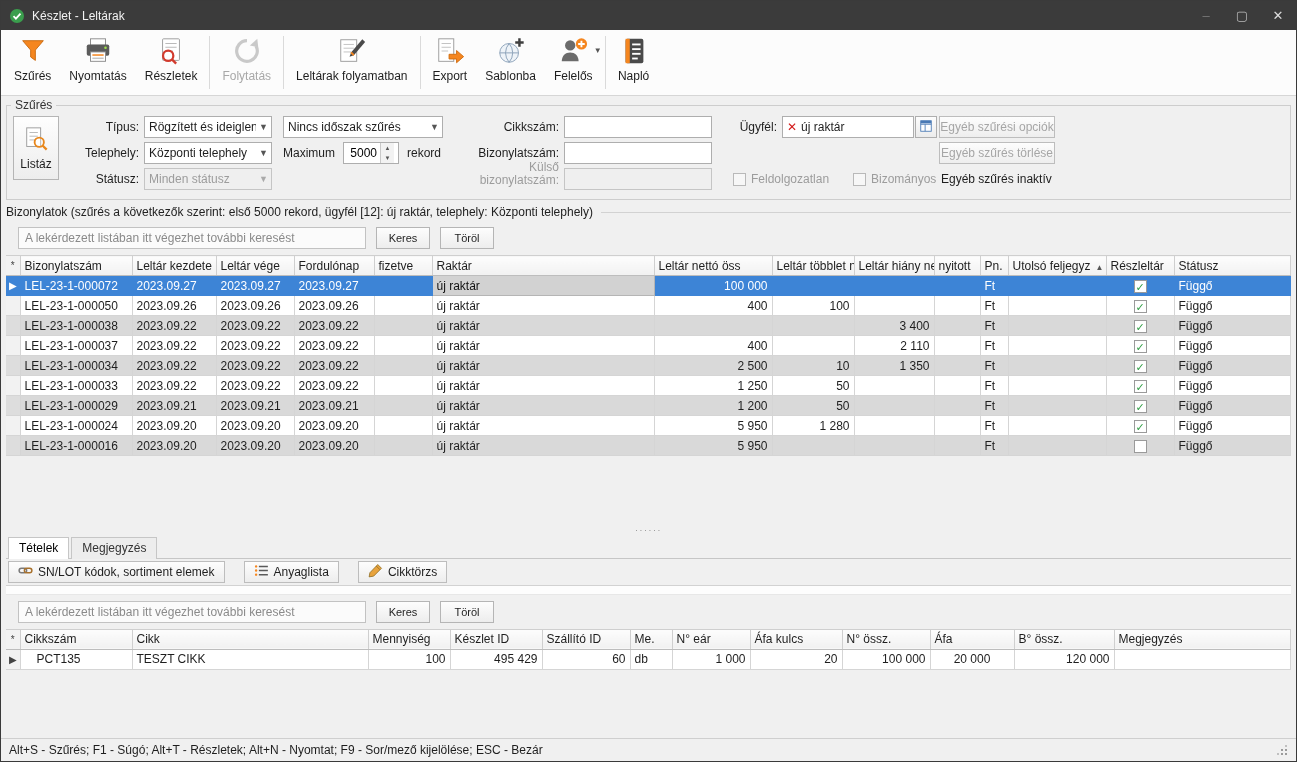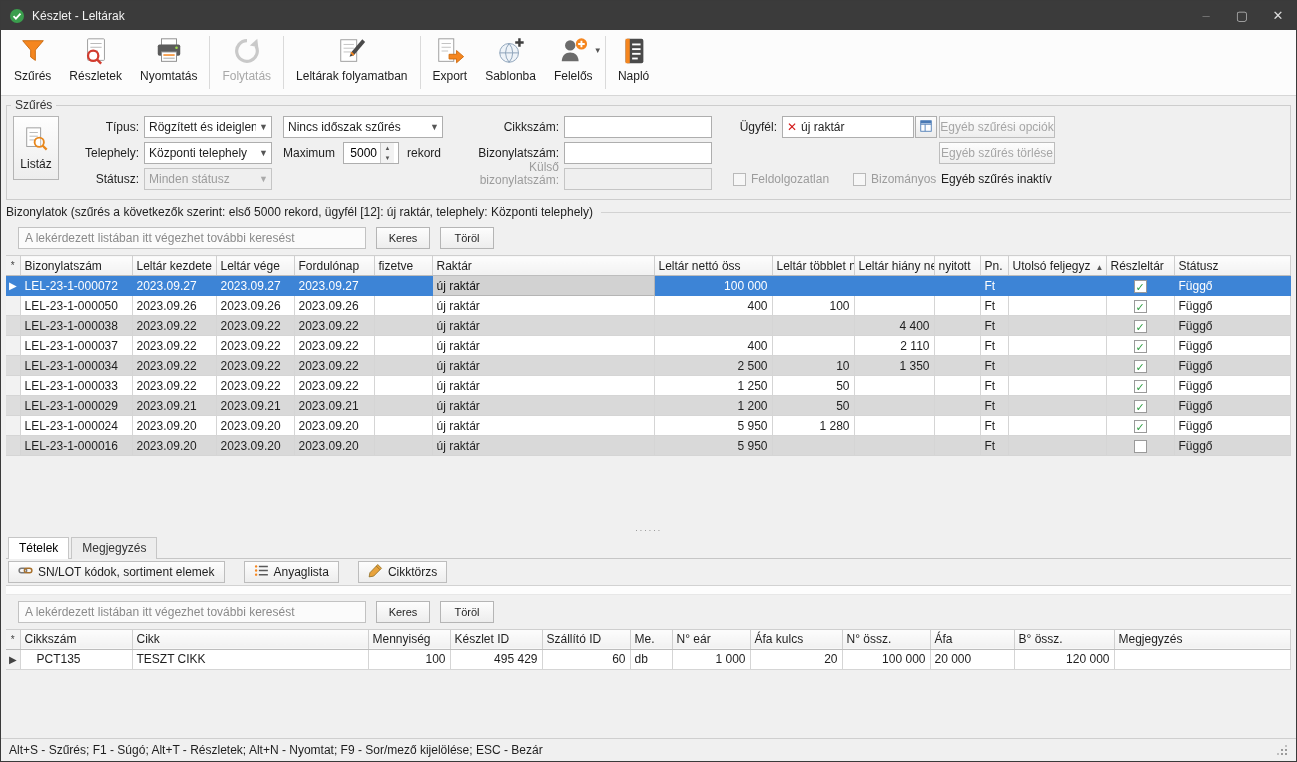--- a/index.html
+++ b/index.html
@@ -121,37 +121,37 @@
 
   <div class="toolbar" id="toolbar">
       <div class="tb-btn">
         <span class="tb-icon"><svg viewBox="0 0 32 32">
             <path d="M5 5h22l-8.5 10v11l-5-3.6V15z" fill="#f5861f" stroke="#c96a10"></path>
           </svg></span>
         <span class="tb-label">Szűrés</span>
       </div>
       <div class="tb-btn">
         <span class="tb-icon"><svg viewBox="0 0 32 32">
-            <rect x="7" y="3" width="18" height="23" rx="1" fill="#fff" stroke="#9a9a9a"></rect>
-            <path d="M10 8h12M10 12h12M10 16h8" stroke="#b5b5b5" fill="none"></path>
-            <circle cx="13" cy="21" r="5.5" fill="rgba(255,255,255,.4)" stroke="#d23b2e" stroke-width="2.4"></circle>
-            <path d="M17 25l4.5 4.5" stroke="#d23b2e" stroke-width="2.6"></path>
-          </svg></span>
-        <span class="tb-label">Részletek</span>
-      </div>
-      <div class="tb-btn">
-        <span class="tb-icon"><svg viewBox="0 0 32 32">
             <rect x="8" y="3" width="16" height="7" fill="#fff" stroke="#8a8a8a"></rect>
             <rect x="4" y="9" width="24" height="12" rx="2" fill="#5b5b5b"></rect>
             <circle cx="24" cy="12.5" r="1.4" fill="#9fe04a"></circle>
             <rect x="8" y="17" width="16" height="10" fill="#fff" stroke="#8a8a8a"></rect>
             <rect x="10" y="19.5" width="12" height="1.6" fill="#f5861f"></rect>
             <rect x="10" y="23" width="12" height="1.6" fill="#c4c4c4"></rect>
           </svg></span>
         <span class="tb-label">Nyomtatás</span>
+      </div>
+      <div class="tb-btn">
+        <span class="tb-icon"><svg viewBox="0 0 32 32">
+            <rect x="7" y="3" width="18" height="23" rx="1" fill="#fff" stroke="#9a9a9a"></rect>
+            <path d="M10 8h12M10 12h12M10 16h8" stroke="#b5b5b5" fill="none"></path>
+            <circle cx="13" cy="21" r="5.5" fill="rgba(255,255,255,.4)" stroke="#d23b2e" stroke-width="2.4"></circle>
+            <path d="M17 25l4.5 4.5" stroke="#d23b2e" stroke-width="2.6"></path>
+          </svg></span>
+        <span class="tb-label">Részletek</span>
       </div>
       <div class="tb-sep"></div>
       <div class="tb-btn disabled">
         <span class="tb-icon"><svg viewBox="0 0 32 32">
             <path d="M25.5 10.5A11 11 0 1 1 16 5" fill="none" stroke="#bdbdbd" stroke-width="3.4"></path>
             <path d="M27 3l1 9-9-2z" fill="#bdbdbd"></path>
           </svg></span>
         <span class="tb-label">Folytatás</span>
       </div>
       <div class="tb-sep"></div>
@@ -380,21 +380,21 @@
           <tr>
             <td class="ind"></td>
             <td style="text-align: left;">LEL-23-1-000038</td>
             <td style="text-align: left;">2023.09.22</td>
             <td style="text-align: left;">2023.09.22</td>
             <td style="text-align: left;">2023.09.22</td>
             <td style="text-align: left;"></td>
             <td style="text-align: left;">új raktár</td>
             <td style="text-align: right;"></td>
             <td style="text-align: right;"></td>
-            <td style="text-align: right;">4 400</td>
+            <td style="text-align: right;">3 400</td>
             <td style="text-align: left;"></td>
             <td style="text-align: left;">Ft</td>
             <td style="text-align: left;"></td>
             <td style="text-align: center;"><span class="gcheck">✓</span></td>
             <td style="text-align: left;">Függő</td>
           </tr>
           <tr>
             <td class="ind"></td>
             <td style="text-align: left;">LEL-23-1-000037</td>
             <td style="text-align: left;">2023.09.22</td>
@@ -578,21 +578,21 @@
             <td class="ind">▶</td>
             <td style="text-align: left; padding-left: 16px;">PCT135</td>
             <td style="text-align: left;">TESZT CIKK</td>
             <td style="text-align: right;">100</td>
             <td style="text-align: right;">495 429</td>
             <td style="text-align: right;">60</td>
             <td style="text-align: left;">db</td>
             <td style="text-align: right;">1 000</td>
             <td style="text-align: right;">20</td>
             <td style="text-align: right;">100 000</td>
-            <td style="text-align: left;">20 000</td>
+            <td style="text-align: center;">20 000</td>
             <td style="text-align: right;">120 000</td>
             <td style="text-align: left;"></td>
           </tr>
         </tbody>
     </table>
 
     <div class="grid-filler"></div>
   </div>
 
   <div class="statusbar">

